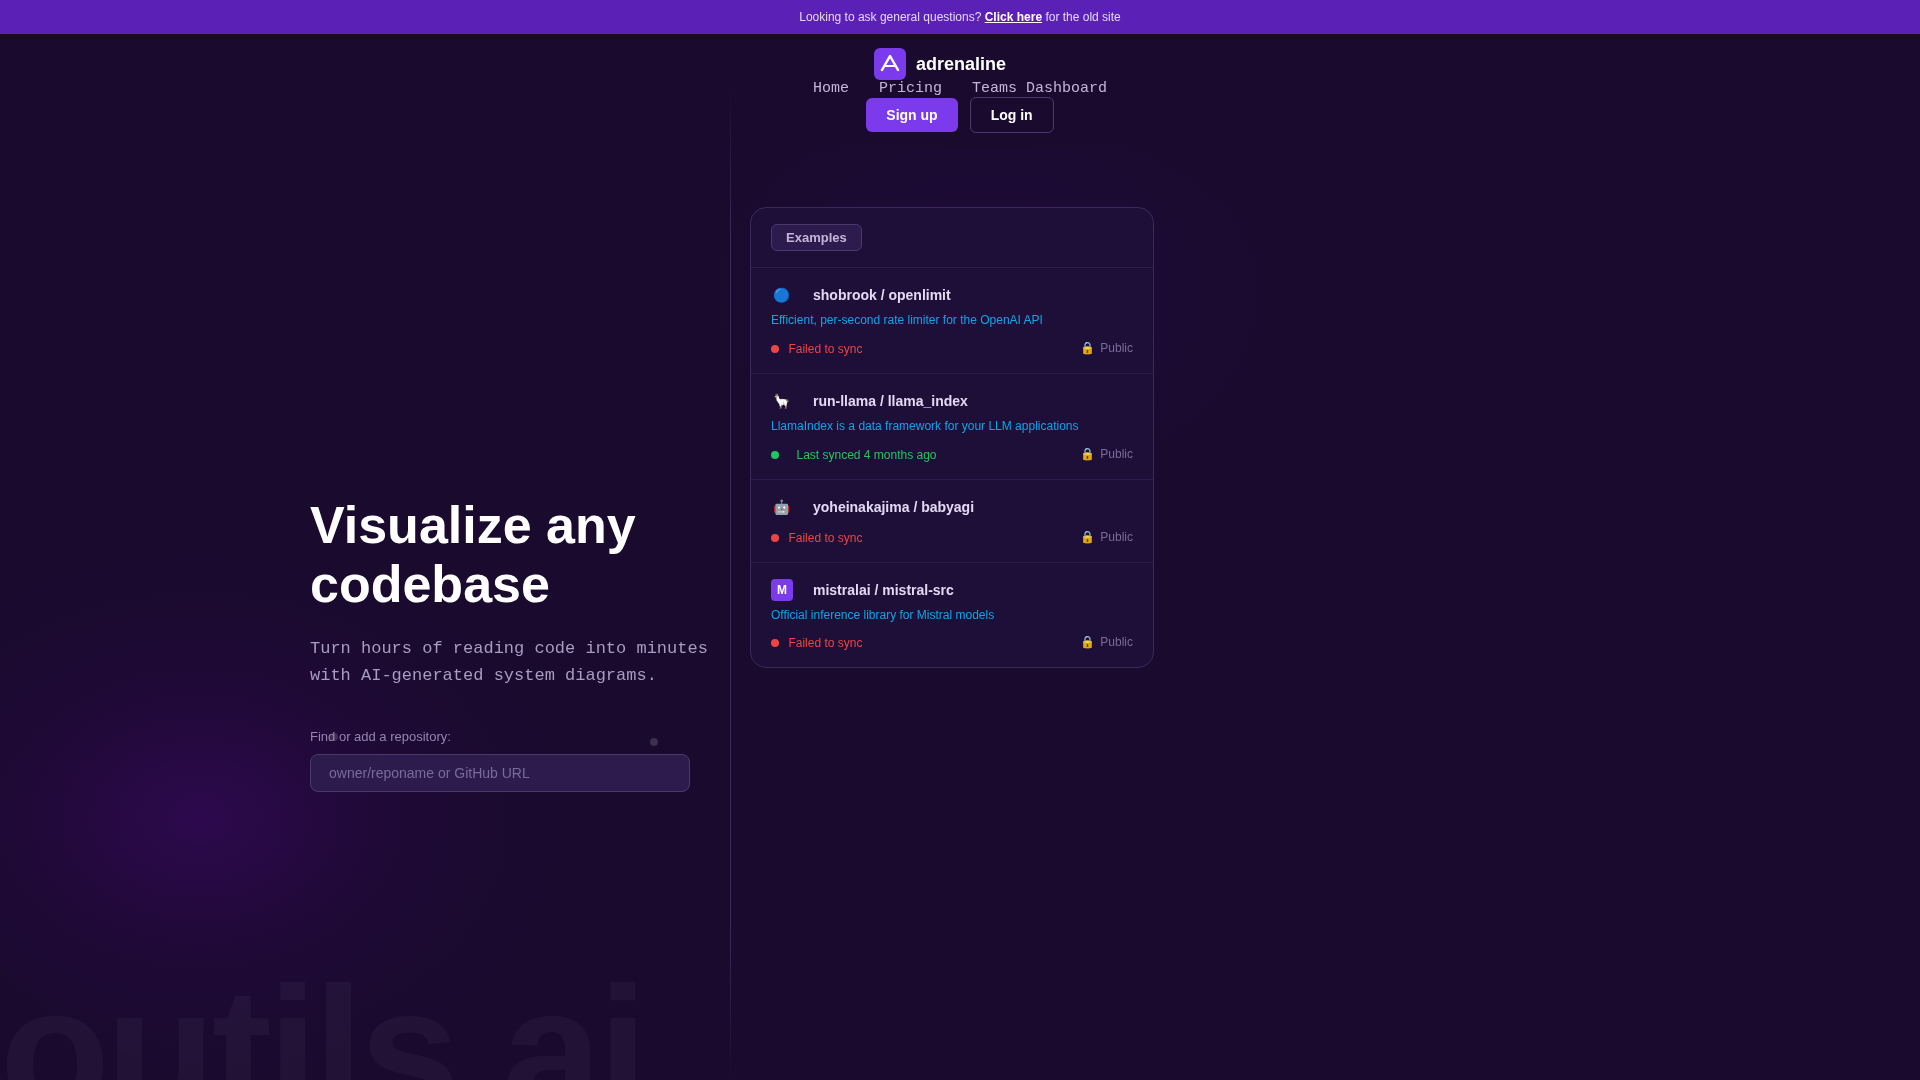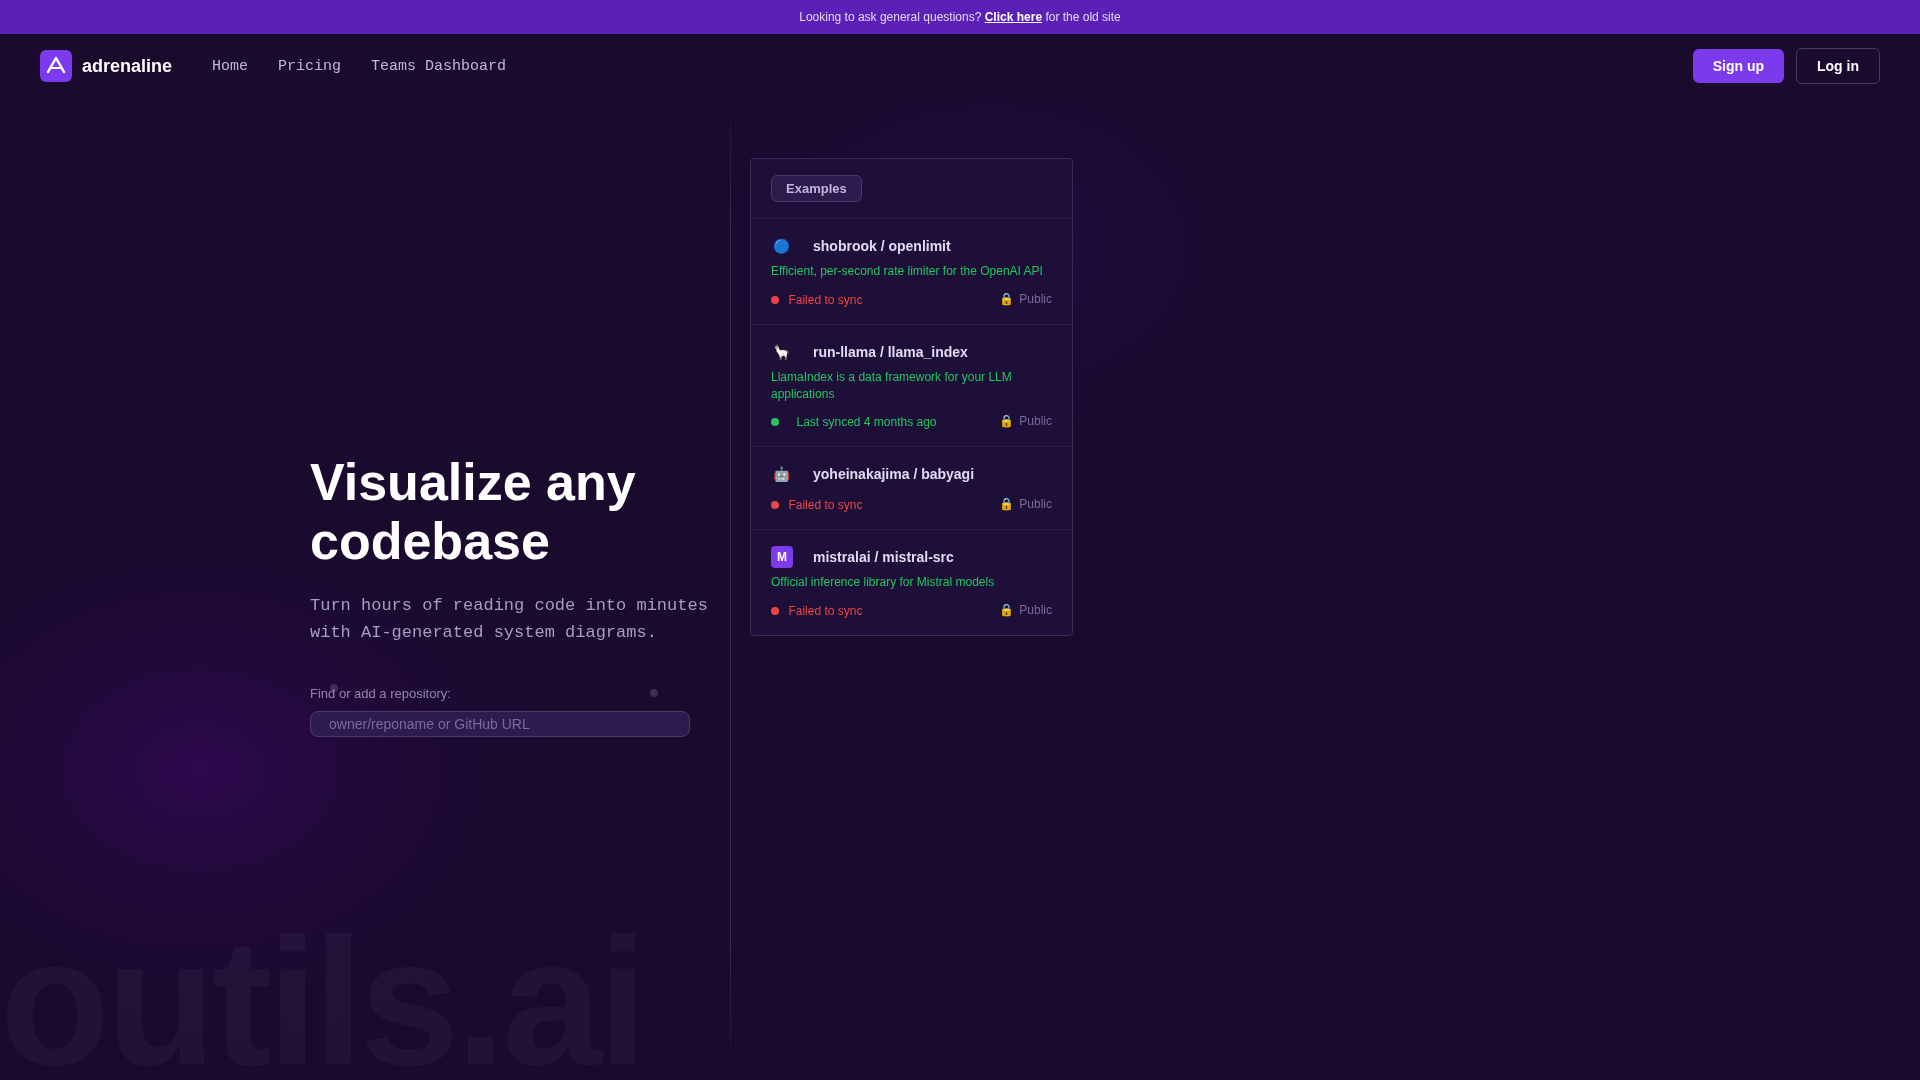--- a/index.html
+++ b/index.html
@@ -27,20 +27,21 @@
       text-decoration: underline;
       cursor: pointer;
     }
 
     
     .navbar {
       display: flex;
       align-items: center;
       padding: 14px 40px;
       background: transparent;
+      flex-direction: column;
     }
     .logo {
       display: flex;
       align-items: center;
       gap: 10px;
       margin-right: 40px;
     }
     .logo-icon {
       width: 32px;
       height: 32px;
@@ -120,21 +121,21 @@
       margin-bottom: 40px;
       font-family: Liberation Mono, monospace;
     }
     .repo-label {
       font-size: 13px;
       color: #9484b0;
       margin-bottom: 10px;
     }
     .repo-input {
       width: 380px;
-      padding: 4px 18px;
+      padding: 10px 18px;
       background: #2d1b4e;
       border: 1.5px solid #4a3a6a;
       border-radius: 8px;
       color: #9484b0;
       font-size: 14px;
       outline: none;
     }
     .repo-input::placeholder {
       color: #7a6a9a;
     }
@@ -180,23 +181,23 @@
       display: flex;
       align-items: flex-start;
       justify-content: flex-start;
       padding: 60px 0 0 20px;
       position: relative;
       z-index: 2;
     }
 
     
     .examples-panel {
-      width: 323px;
+      width: 404px;
       background: #1e0f38;
-      border-radius: 4px;
+      border-radius: 16px;
       overflow: hidden;
       border: 1px solid #3a2a5a;
     }
     .examples-header {
       padding: 16px 20px;
       border-bottom: 1px solid #2d1b4e;
     }
     .examples-badge {
       background: #2d1b4e;
       border: 1px solid #4a3a6a;
@@ -228,21 +229,21 @@
       font-size: 14px;
     }
     .repo-name {
       font-size: 14px;
       font-weight: 600;
       color: #e2d9f3;
       margin-left: 12px;
     }
     .repo-desc {
       font-size: 12px;
-      color: #22c55e;
+      color: #0ea5e9;
       margin-bottom: 10px;
       line-height: 1.4;
     }
     .repo-meta {
       display: flex;
       align-items: center;
       justify-content: space-between;
     }
     .status-dot {
       display: inline-block;

